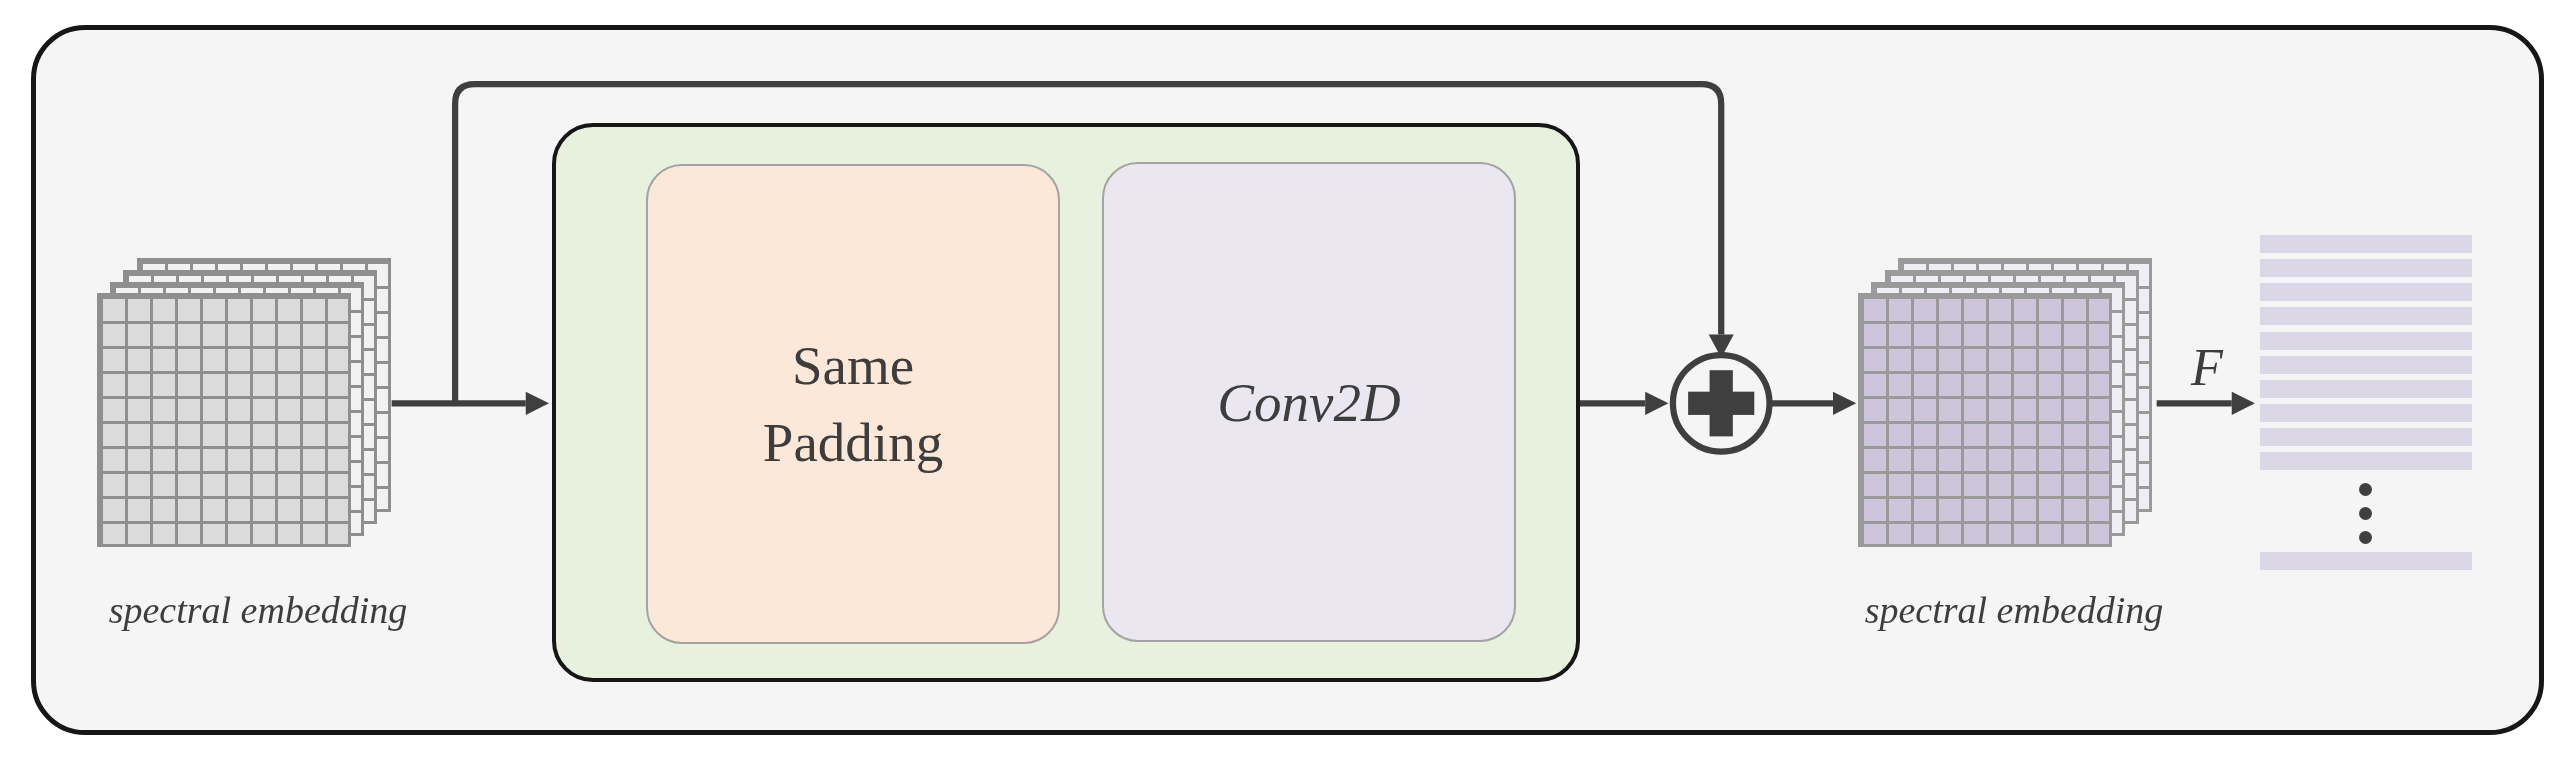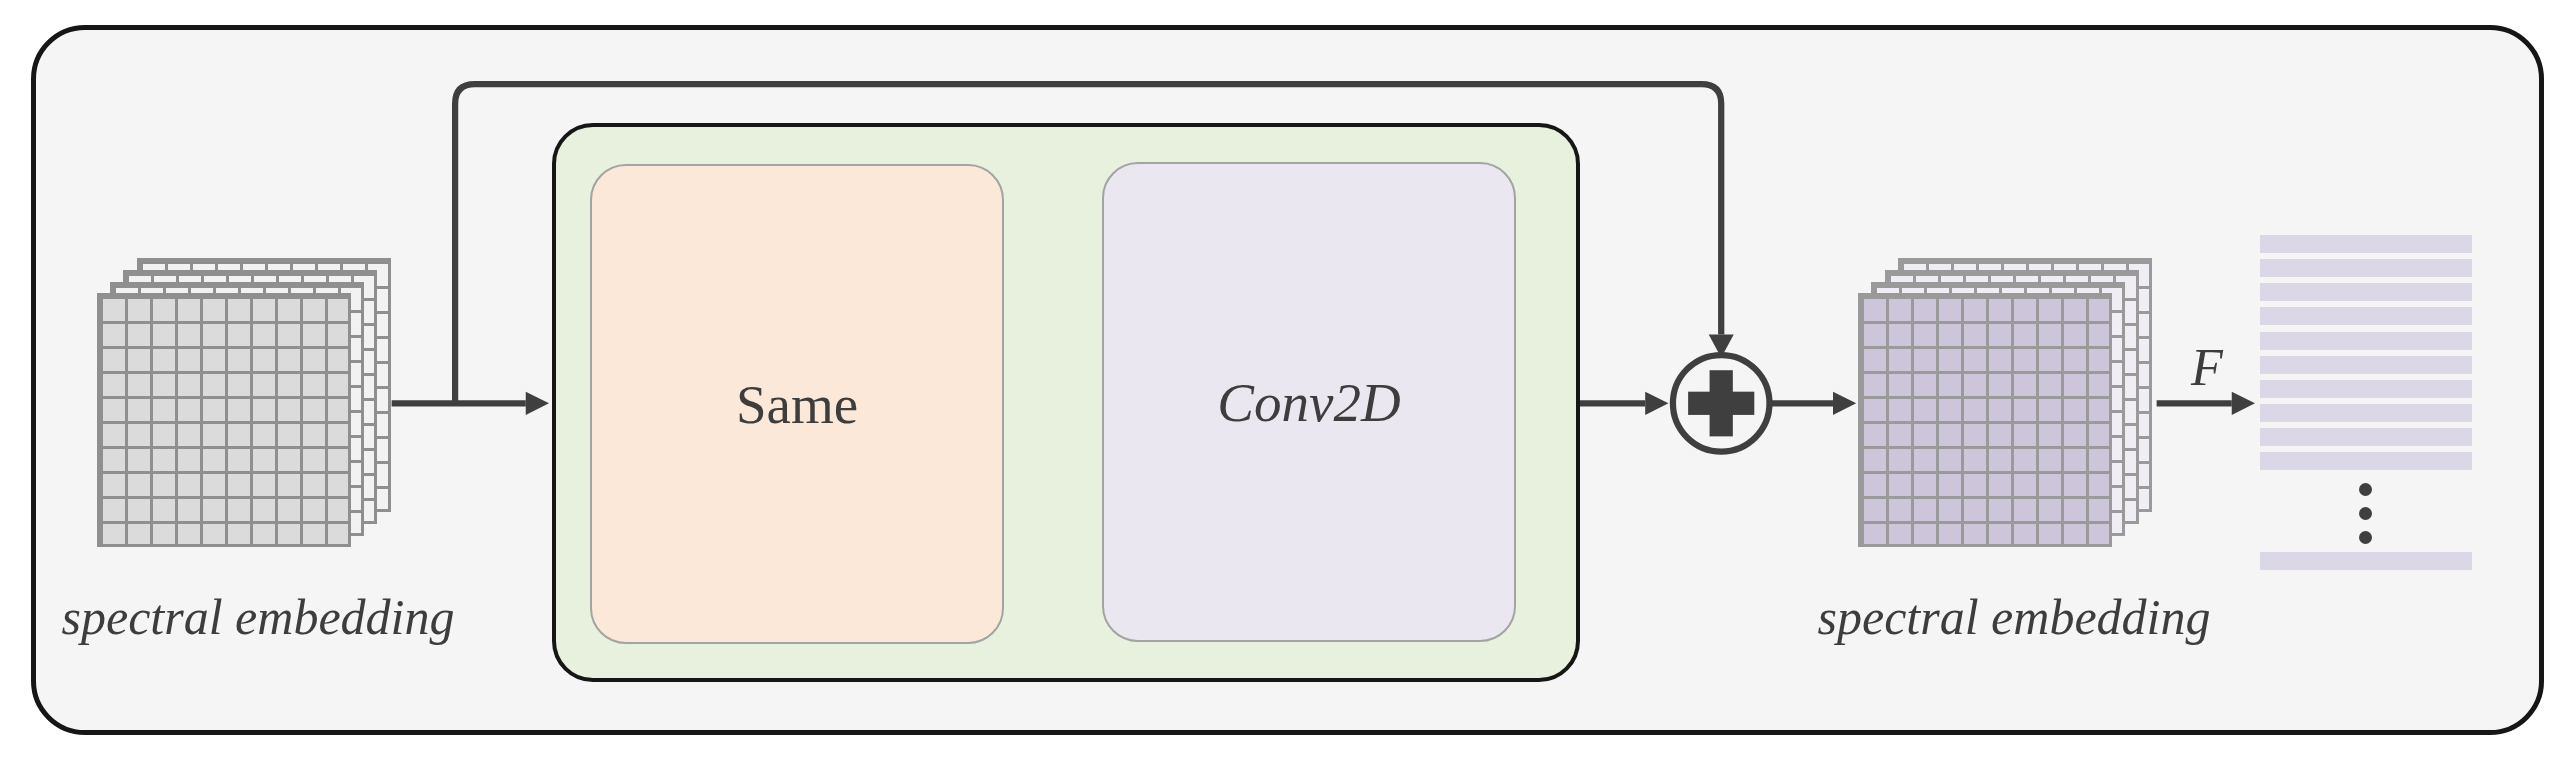--- a/index.html
+++ b/index.html
@@ -8,25 +8,25 @@
          border:5.4px solid var(--frame-border);border-radius:54px;background:var(--frame-bg);}
   .wires{position:absolute;left:0;top:0;width:2576px;height:761px;z-index:3;pointer-events:none;}
   .wires path{fill:none;stroke:var(--wire);stroke-width:7;}
   .wires polygon{fill:var(--wire);stroke:none;}
   .wires .op-circle{fill:var(--frame-bg);stroke:var(--wire);stroke-width:7;}
   .wires rect{fill:var(--wire);}
   .module{position:absolute;left:552px;top:123px;width:1028px;height:559px;box-sizing:border-box;z-index:2;
           background:var(--module-bg);border:4.5px solid var(--module-border);border-radius:41px;}
   .inner-box{position:absolute;width:414px;height:480px;box-sizing:border-box;z-index:4;border-radius:36px;
              border:2.7px solid var(--inner-border);display:flex;flex-direction:column;align-items:center;justify-content:center;}
-  .inner-box.peach{left:590px;top:164px;background:var(--padding-bg);}
+  .inner-box.peach{left:646px;top:164px;background:var(--padding-bg);}
   .inner-box.lavender{left:1102px;top:162px;background:var(--conv-bg);font-style:italic;}
   .inner-box span{display:block;font-size:55px;line-height:77px;color:var(--text);text-align:center;}
   .tensor-layer{position:absolute;box-sizing:border-box;z-index:2;}
-  .diagram-label{position:absolute;z-index:4;font-style:italic;font-size:50px;color:var(--text);
+  .diagram-label{position:absolute;z-index:4;font-style:italic;font-size:38px;color:var(--text);
                  white-space:nowrap;transform:translateX(-50%);}
   .f-label{position:absolute;left:2207px;top:338px;z-index:4;font-style:italic;font-size:52px;
            color:var(--text);transform:translateX(-50%);}
   .vectors{position:absolute;left:2260px;top:235px;width:212px;height:340px;z-index:2;}
   .vector-bar{position:absolute;left:0;width:212px;height:18px;background:var(--bar-fill);}
   .dot{position:absolute;width:13.4px;height:13.4px;border-radius:50%;background:var(--wire);}
 </style>
 </head>
 <body>
 
@@ -59,20 +59,21 @@
     </g>
     <path d="M1980 451 H2050"></path>
     <polygon points="2050,438 2076,451 2050,464"></polygon>
     <path d="M2412 451 H2496"></path>
     <polygon points="2496,438 2522,451 2496,464"></polygon>
   </svg>
 
   <div class="module"></div>
   <div class="inner-box peach">
     <span>Same</span>
+    <span>Padding</span>
   </div>
   <div class="inner-box lavender">
     <span>Conv2D</span>
   </div>
 
   <div class="diagram-label" style="left:258px;top:588px">spectral embedding</div>
   <div class="diagram-label" style="left:2014px;top:588px">spectral embedding</div>
   <div class="f-label">F</div>
 
   <div class="vectors">

